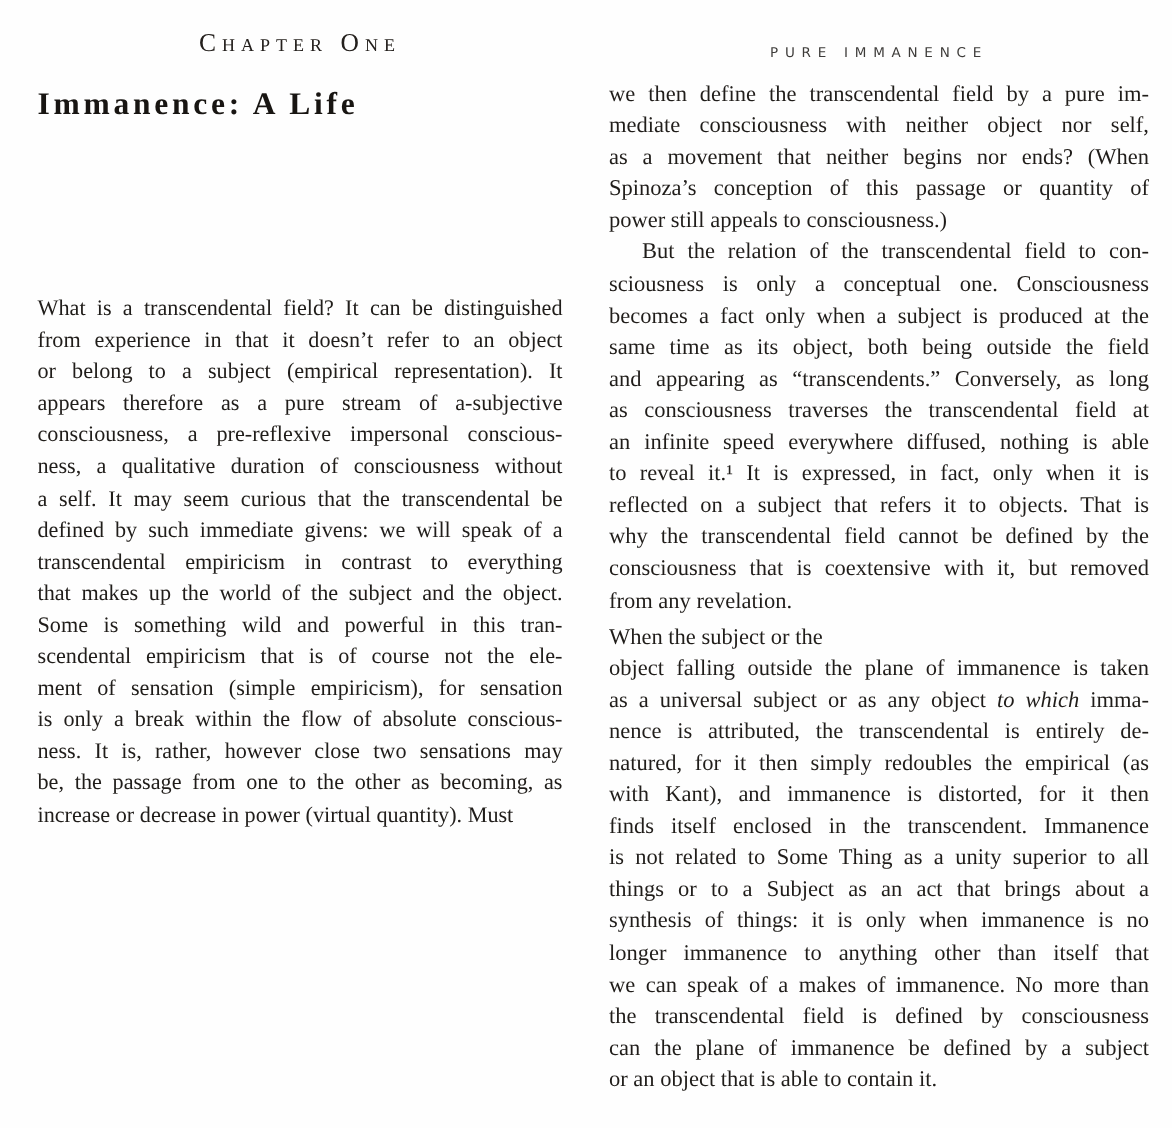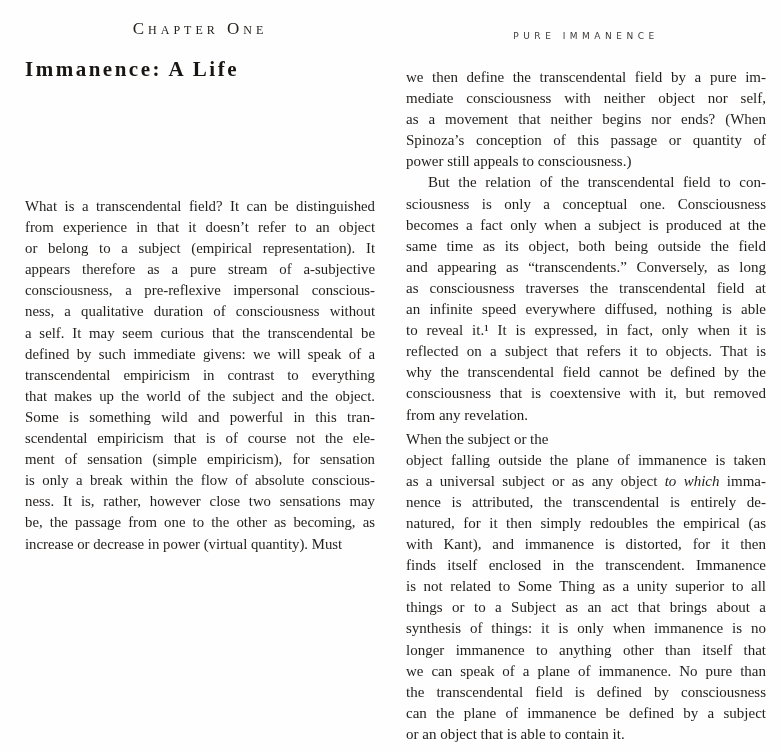--- a/index.html
+++ b/index.html
@@ -70,21 +70,21 @@
 
   .body-text {
     position: absolute;
     left: 0;
     width: 100%;
     font-size: 14.8px;
     line-height: 21.1px;
     color: #201d1a;
   }
   #left-body  { top: 196px; }
-  #right-body { top: 67px; font-size: 15px; }
+  #right-body { top: 53px; font-size: 15px; }
 
   .line {
     text-align: justify;
     text-align-last: justify;
     white-space: normal;
   }
   .line.no-j { text-align-last: left; }
 
   .para.indent .line:first-child { text-indent: 22px; }
   .para.gap { margin-top: 3px; }
@@ -151,21 +151,21 @@
           <div class="line">object falling outside the plane of immanence is taken</div>
           <div class="line"><span>as a universal subject or as any object </span><em>to which</em><span> imma-</span></div>
           <div class="line">nence is attributed, the transcendental is entirely de-</div>
           <div class="line">natured, for it then simply redoubles the empirical (as</div>
           <div class="line">with Kant), and immanence is distorted, for it then</div>
           <div class="line">finds itself enclosed in the transcendent. Immanence</div>
           <div class="line">is not related to Some Thing as a unity superior to all</div>
           <div class="line">things or to a Subject as an act that brings about a</div>
           <div class="line">synthesis of things: it is only when immanence is no</div>
           <div class="line">longer immanence to anything other than itself that</div>
-          <div class="line">we can speak of a plane of immanence. No pure than</div>
+          <div class="line">we can speak of a makes of immanence. No more than</div>
           <div class="line">the transcendental field is defined by consciousness</div>
           <div class="line">can the plane of immanence be defined by a subject</div>
           <div class="line no-j">or an object that is able to contain it.</div>
         </div>
       </div>
   </div>
 
 </div>
 
 </body></html>

